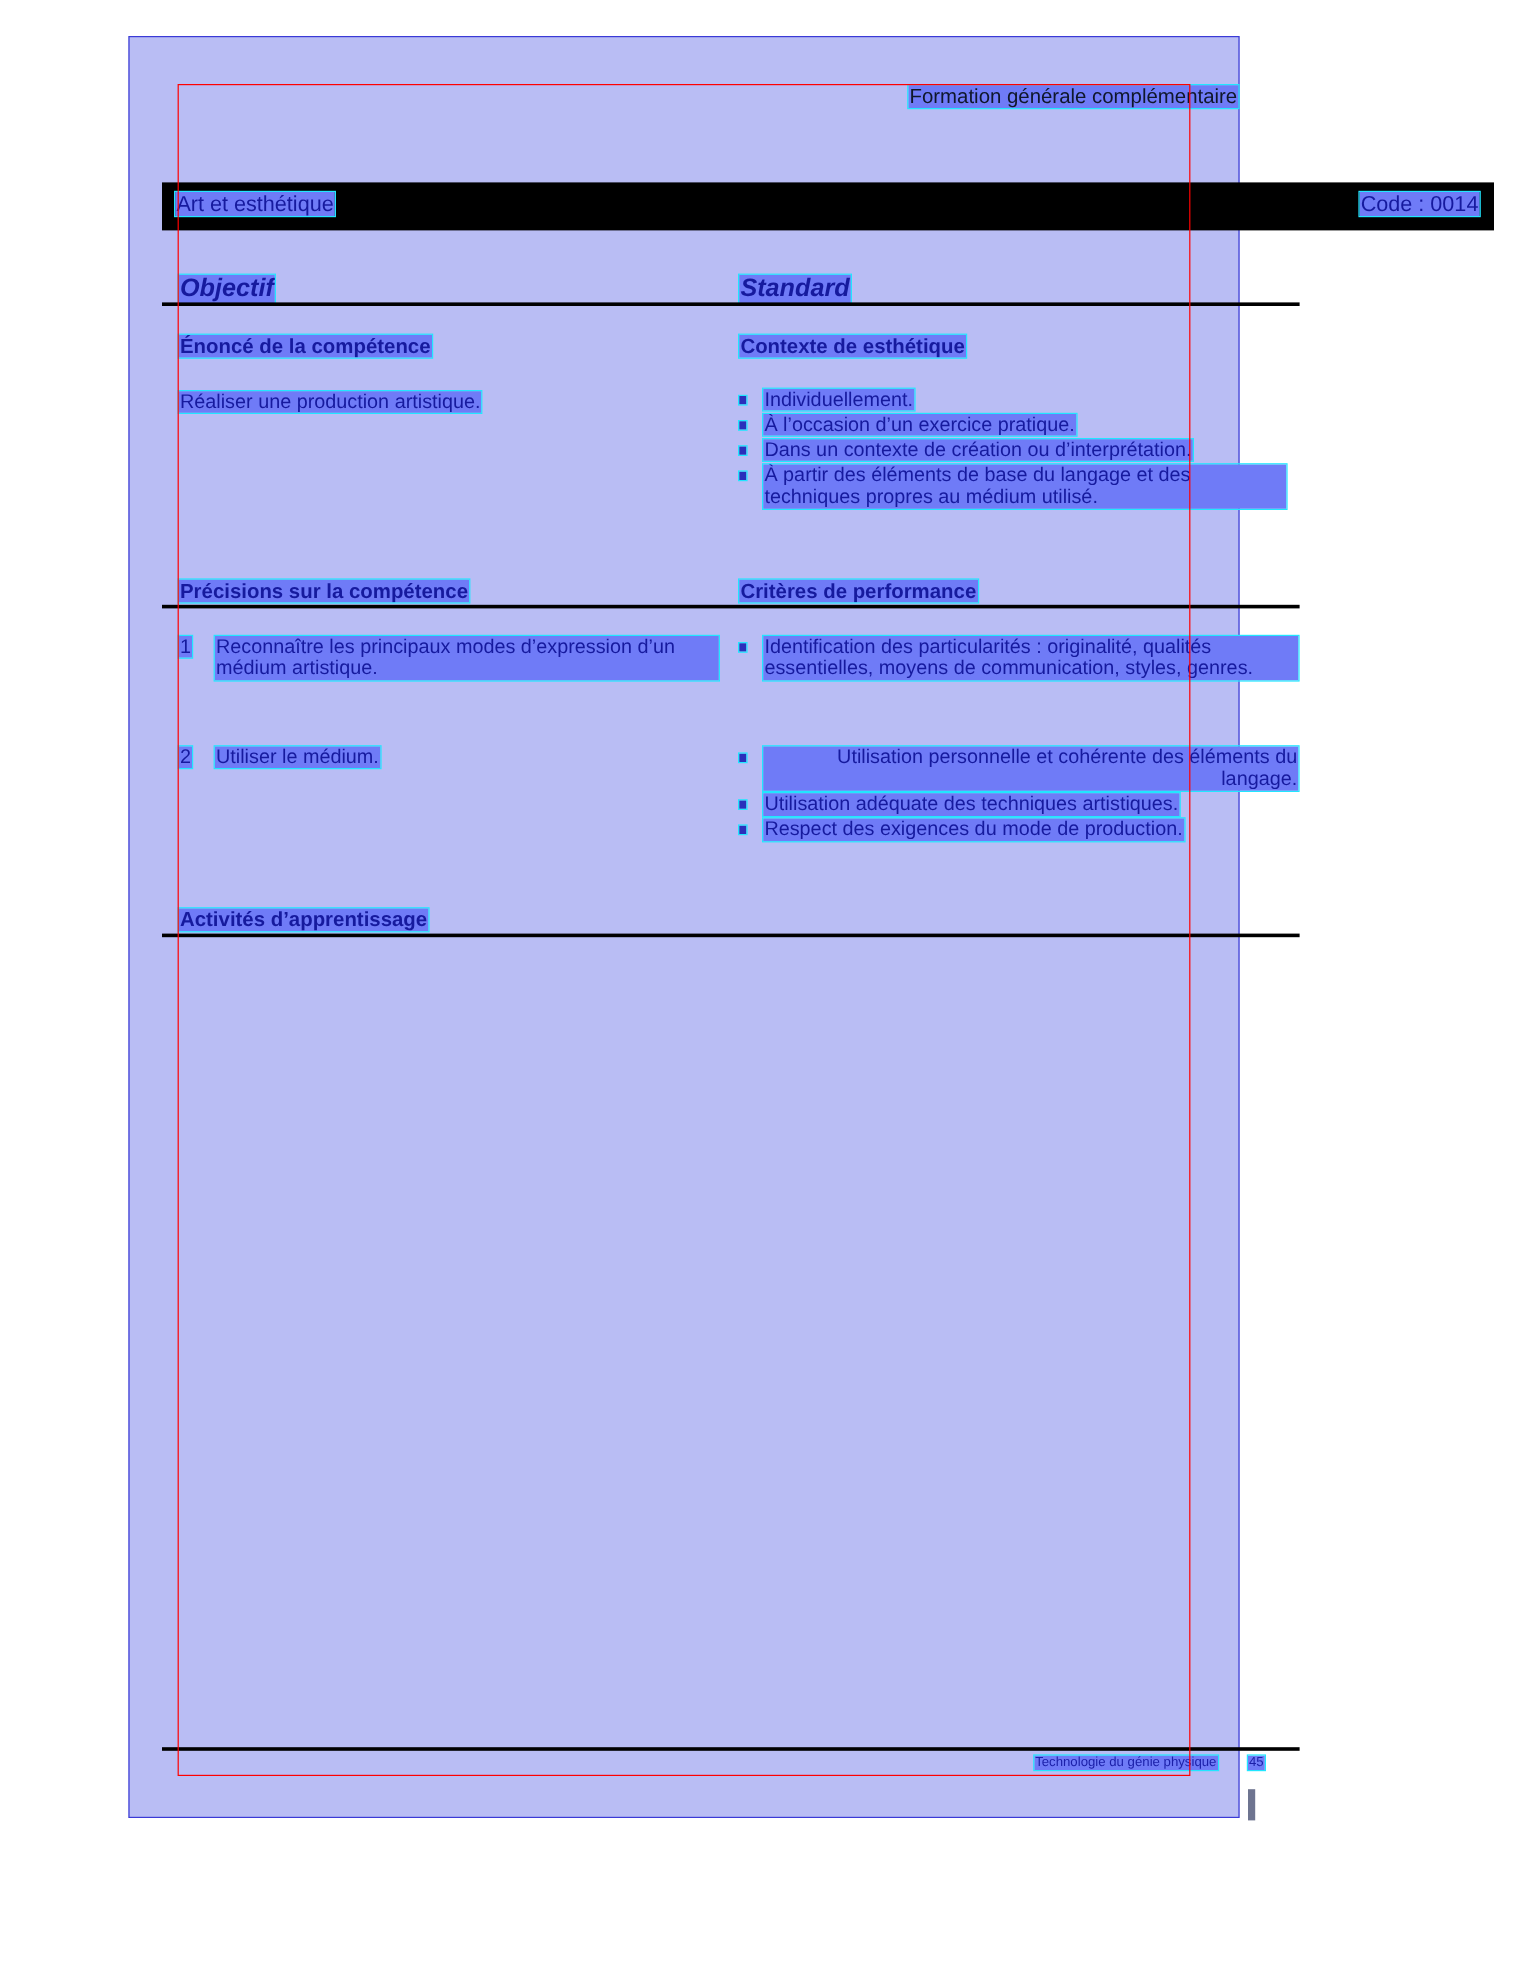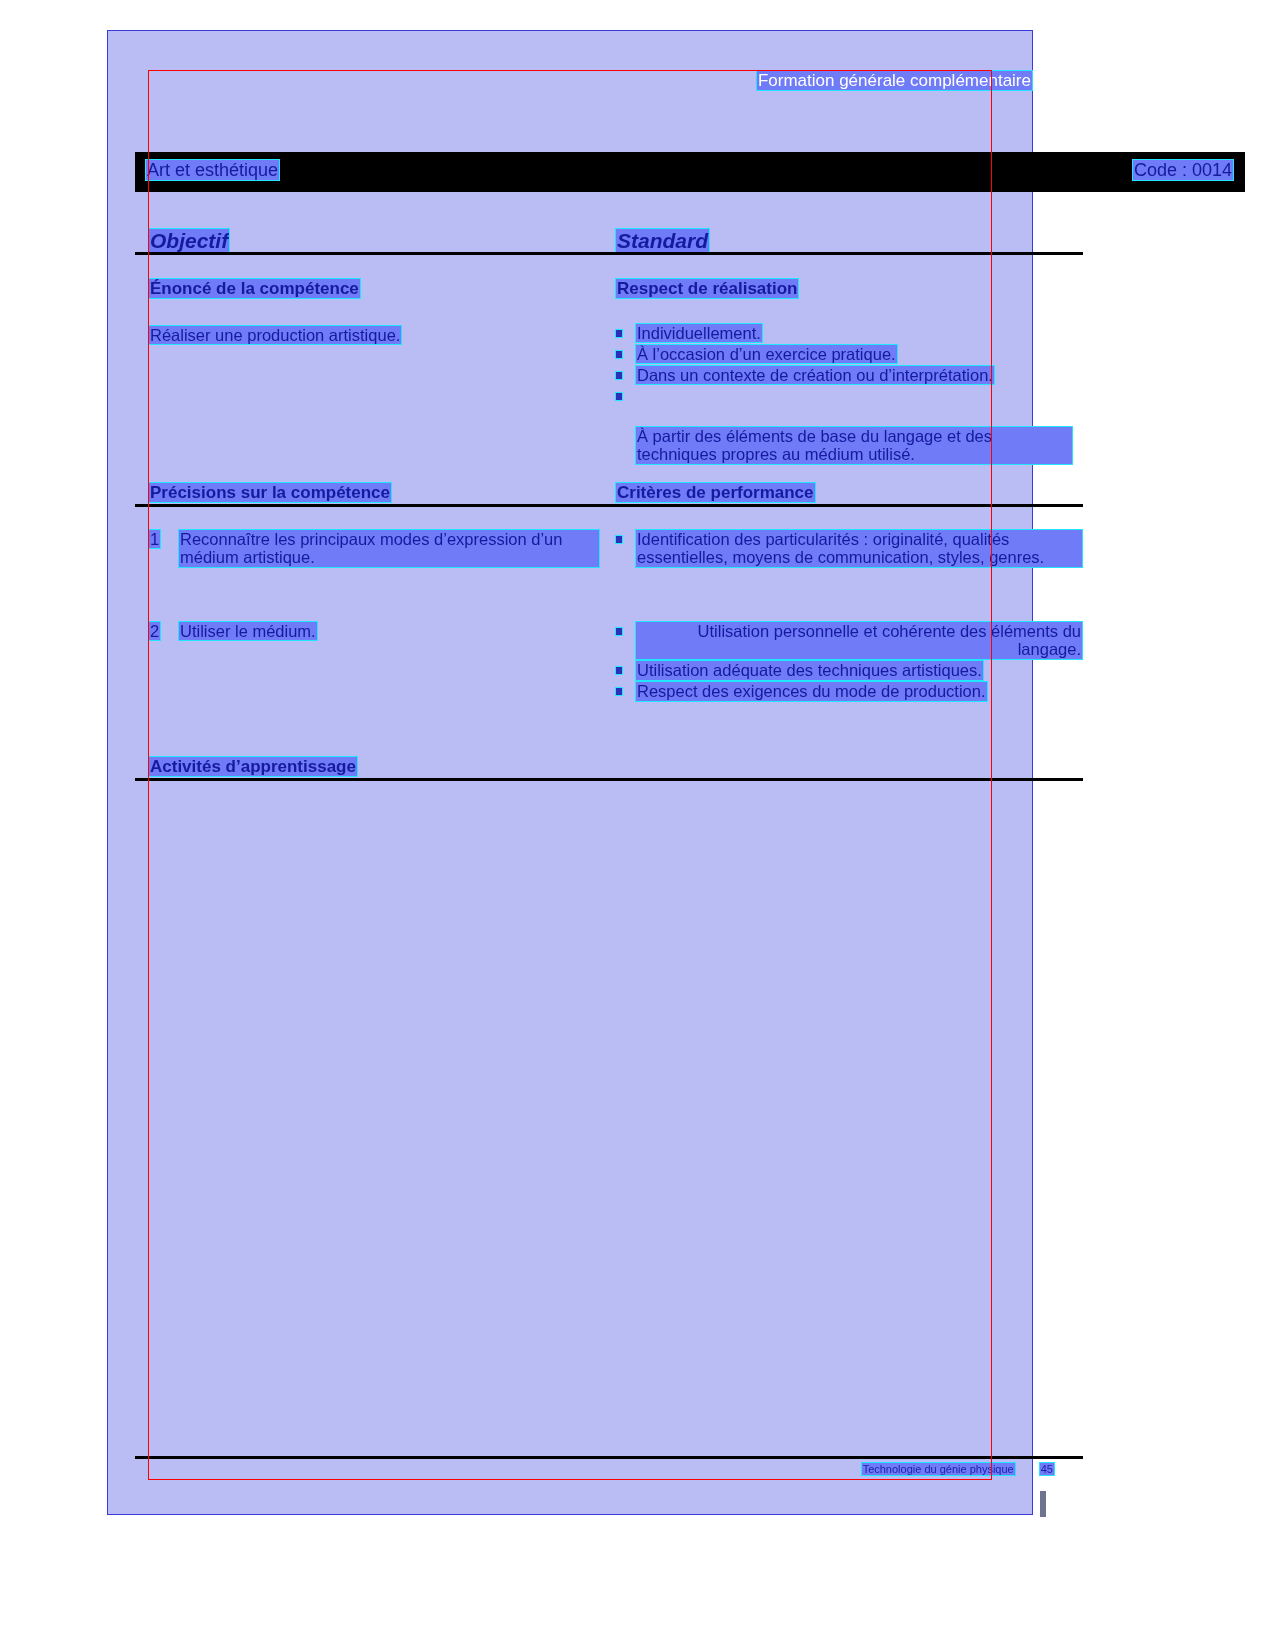--- a/index.html
+++ b/index.html
@@ -51,21 +51,21 @@
 
   
   #doc-header {
     position: absolute;
     left: 148px;
     top: 70px;
     width: 924px;
     text-align: right;
     font-size: 17px;
   }
-  #doc-header .sel { color: #ffffff; }
+  #doc-header .sel { color: #0f172a; }
 
   
   #title-bar {
     position: absolute;
     left: 134px;
     top: 151px;
     width: 938px;
     height: 40px;
     background: #000000;
   }
@@ -206,21 +206,21 @@
   </div>
   <div class="col-right h-standard" style="left:508px; top:198px;">
     <span class="sel">Standard</span>
   </div>
   <div class="rule" style="left:27px; top:221px; width:948px;"></div>
 
   <div class="col-left h-sub" style="left:41px; top:248px;">
     <span class="sel">Énoncé de la compétence</span>
   </div>
   <div class="col-right h-sub" style="left:508px; top:248px;">
-    <span class="sel">Respect de réalisation</span>
+    <span class="sel">Contexte de esthétique</span>
   </div>
 
   <div class="col-left body-text" style="left:41px; top:295px; width:440px;">
     <span class="sel">Réaliser une production artistique.</span>
   </div>
 
   <ul class="bul col-right" style="left:504px; top:293px; width:460px;">
     <li>
       <span class="dot"></span>
       <span class="txt sel">Individuellement.</span>
@@ -228,21 +228,21 @@
     <li>
       <span class="dot"></span>
       <span class="txt sel">À l’occasion d’un exercice pratique.</span>
     </li>
     <li>
       <span class="dot"></span>
       <span class="txt sel">Dans un contexte de création ou d’interprétation.</span>
     </li>
     <li style="white-space:normal;">
       <span class="dot"></span>
-      <span class="txt sel" style="white-space:normal; max-width:440px;margin-top:40px;">À partir des éléments de base du langage et des techniques propres au médium utilisé.</span>
+      <span class="txt sel" style="white-space:normal; max-width:440px;">À partir des éléments de base du langage et des techniques propres au médium utilisé.</span>
     </li>
   </ul>
 
   <div class="col-left h-sub" style="left:41px; top:452px;">
     <span class="sel">Précisions sur la compétence</span>
   </div>
   <div class="col-right h-sub" style="left:508px; top:452px;">
     <span class="sel">Critères de performance</span>
   </div>
   <div class="rule" style="left:27px; top:473px; width:948px;"></div>

